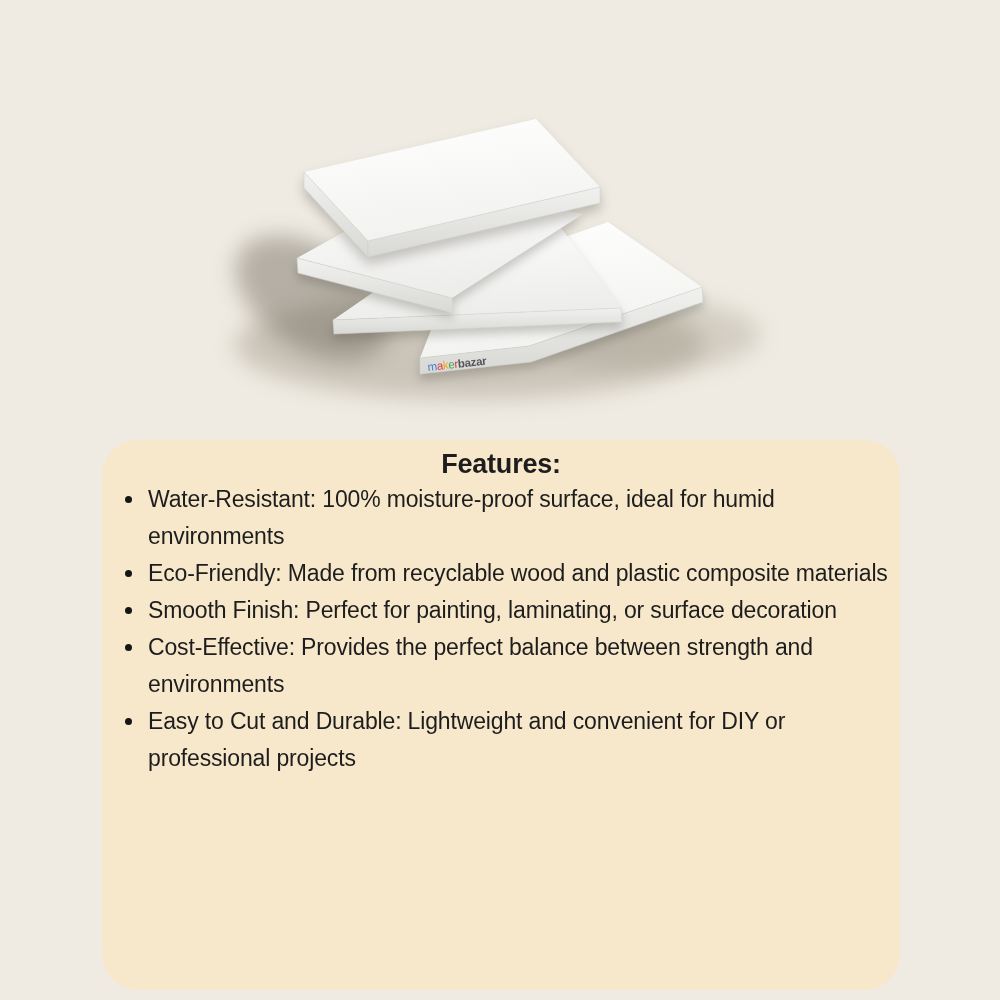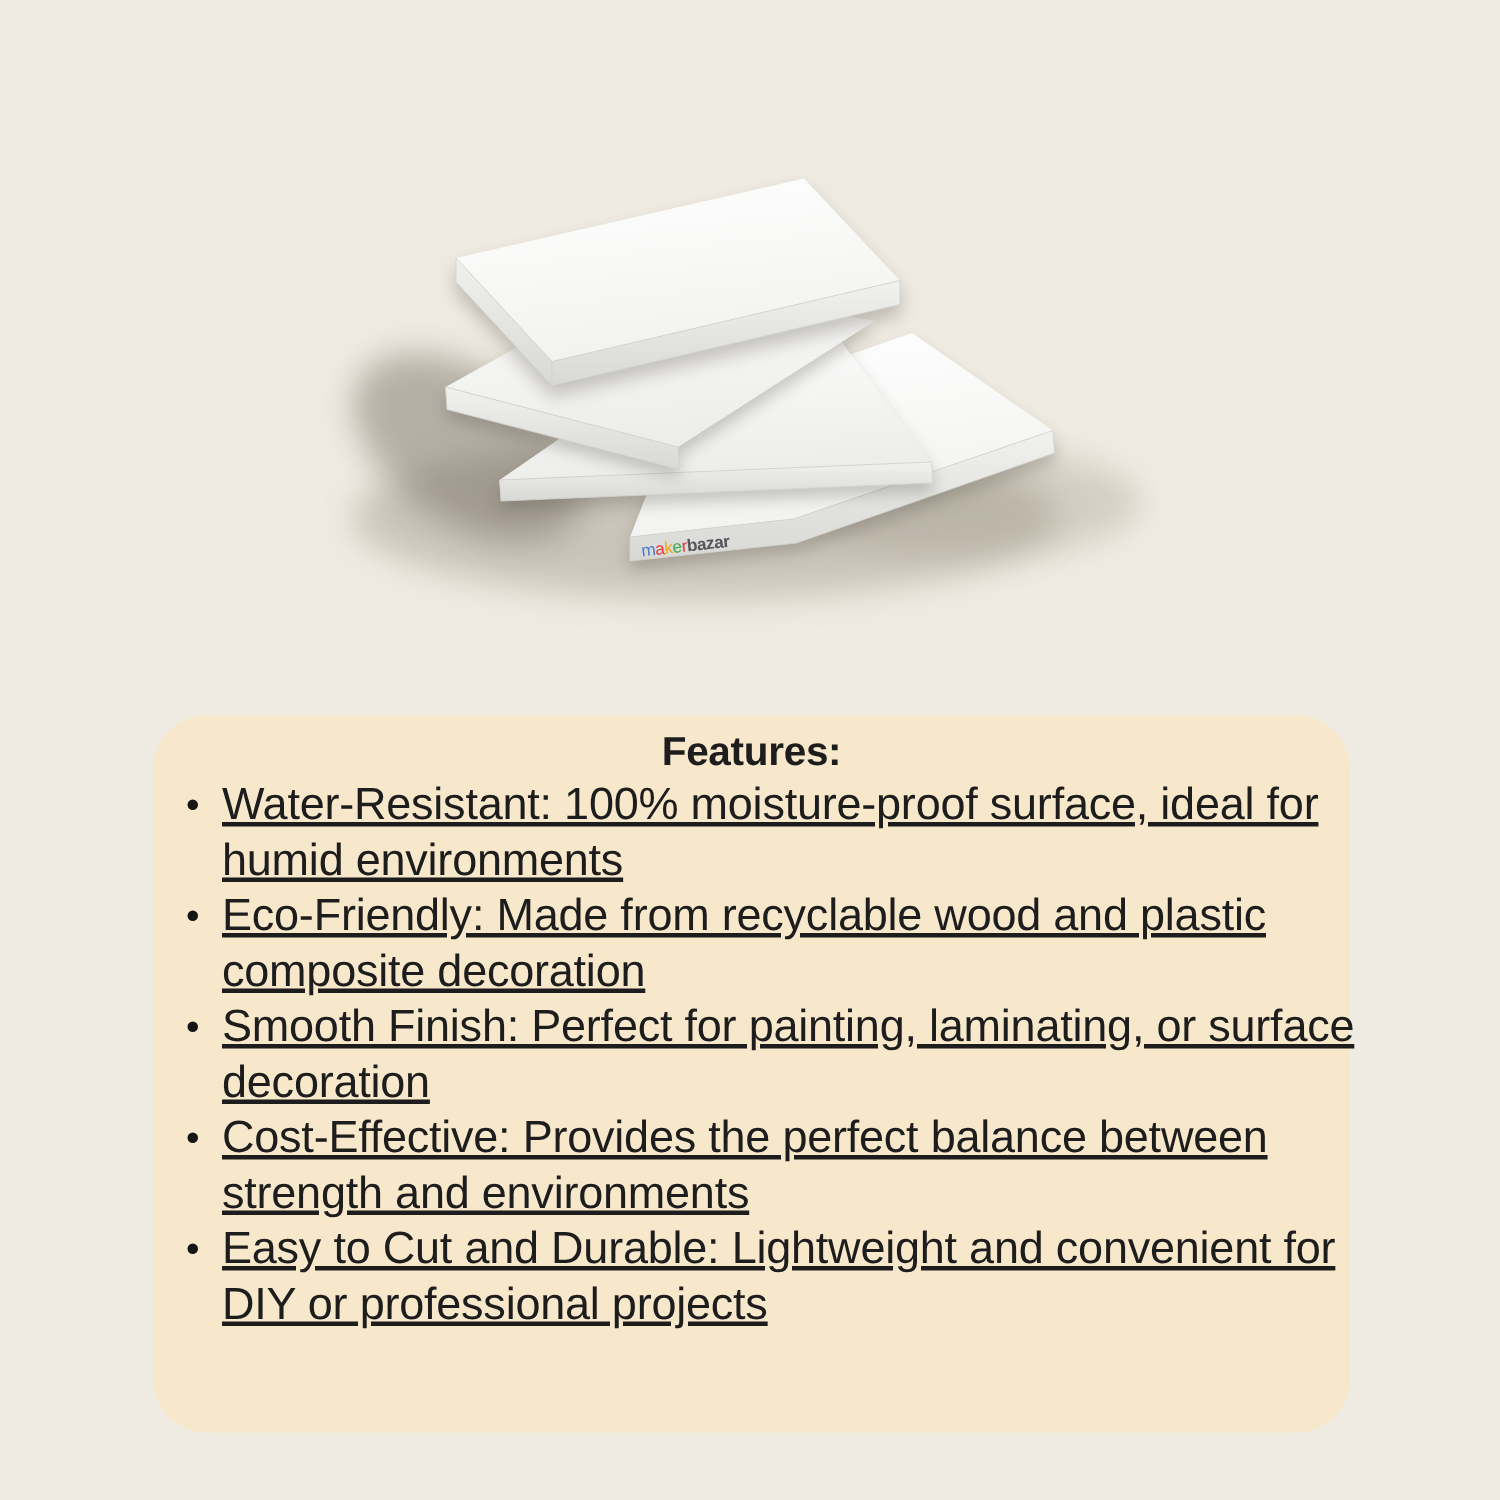--- a/index.html
+++ b/index.html
@@ -15,45 +15,43 @@
   }
   .product {
     position: absolute;
     left: 0; top: 0;
     width: 1000px; height: 440px;
   }
   .product svg { display: block; }
   .features-box {
     position: absolute;
     left: 102px; top: 440px;
-    width: 798px; height: 478px;
+    width: 798px; height: 550px;
     border-radius: 36px;
     background: #F7E8CB;
     box-sizing: border-box;
-    margin-top: 37px;
   }
   .features-box h2 {
     margin: 9px 0 2px 0;
     text-align: center;
     font-size: 27px;
     line-height: 30px;
     font-weight: bold;
     color: #1D1D1D;
     letter-spacing: -0.2px;
   }
   .features-box ul {
     margin: 0;
     padding: 0 0 0 46px;
     width: 760px;
     list-style: none;
-    font-size: 30px;
+    font-size: 23px;
     line-height: 37px;
     letter-spacing: -0.15px;
     color: #1D1D1D;
-    text-decoration: underline;
   }
   .features-box li {
     position: relative;
   }
   .features-box li::before {
     content: "";
     position: absolute;
     left: -23px; top: 15px;
     width: 7px; height: 7px;
     border-radius: 50%;
@@ -112,20 +110,20 @@
         <polygon points="304,172 368,241 368,257 304,188" fill="url(#gSkirt)" stroke="#d2d2cf" stroke-width="0.6"></polygon>
         <polygon points="368,241 600,187 600,203 368,257" fill="url(#gSkirt)" stroke="#d2d2cf" stroke-width="0.6"></polygon>
       </g>
     </svg>
   </div>
 
   <div class="features-box" style="background: rgb(247, 232, 203); color: rgb(29, 29, 29);">
     <h2>Features:</h2>
     <ul>
         <li>Water-Resistant: 100% moisture-proof surface, ideal for humid environments</li>
-        <li>Eco-Friendly: Made from recyclable wood and plastic composite decoration</li>
+        <li>Eco-Friendly: Made from recyclable wood and plastic composite materials</li>
         <li>Smooth Finish: Perfect for painting, laminating, or surface decoration</li>
         <li>Cost-Effective: Provides the perfect balance between strength and environments</li>
         <li>Easy to Cut and Durable: Lightweight and convenient for DIY or professional projects</li>
       </ul>
   </div>
 
 </div>
 
 </body></html>

